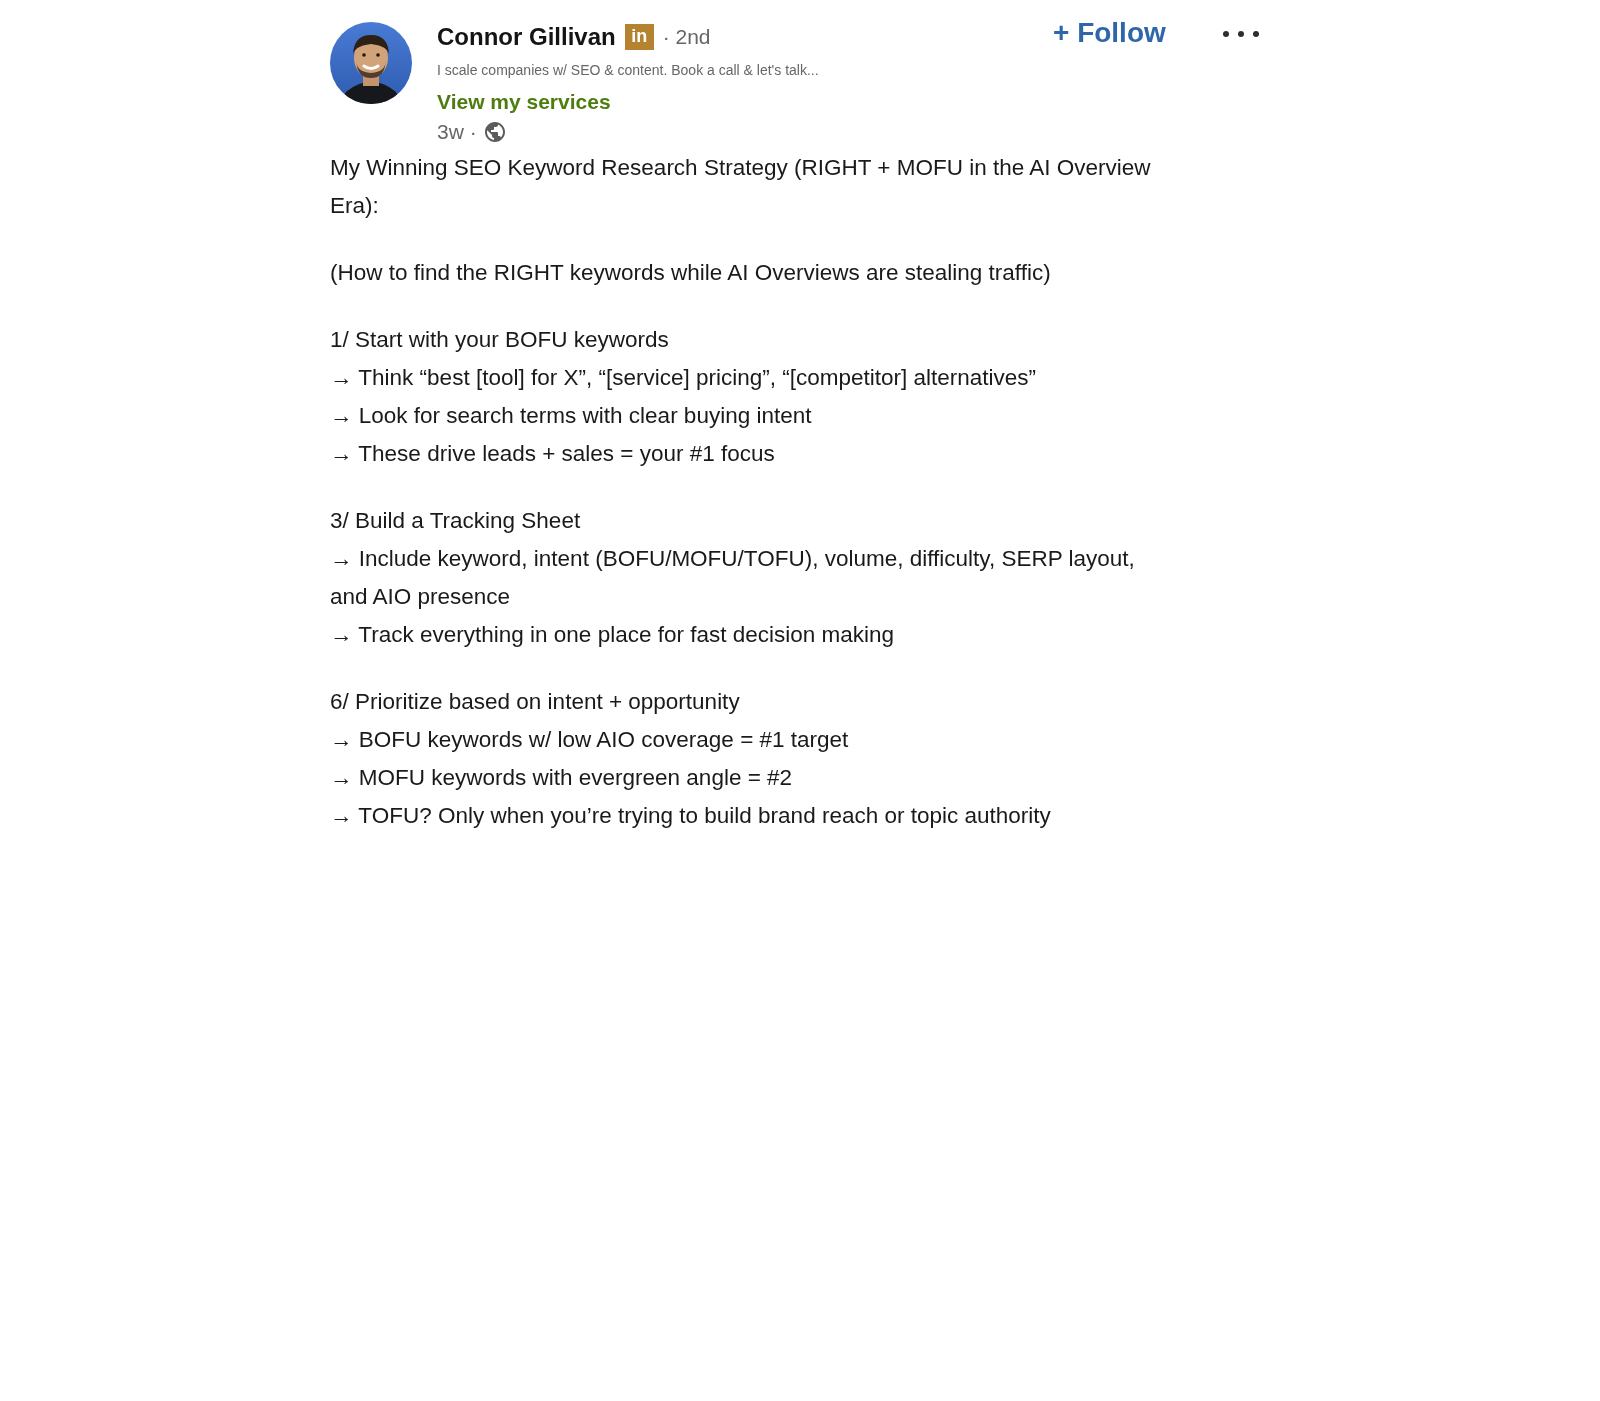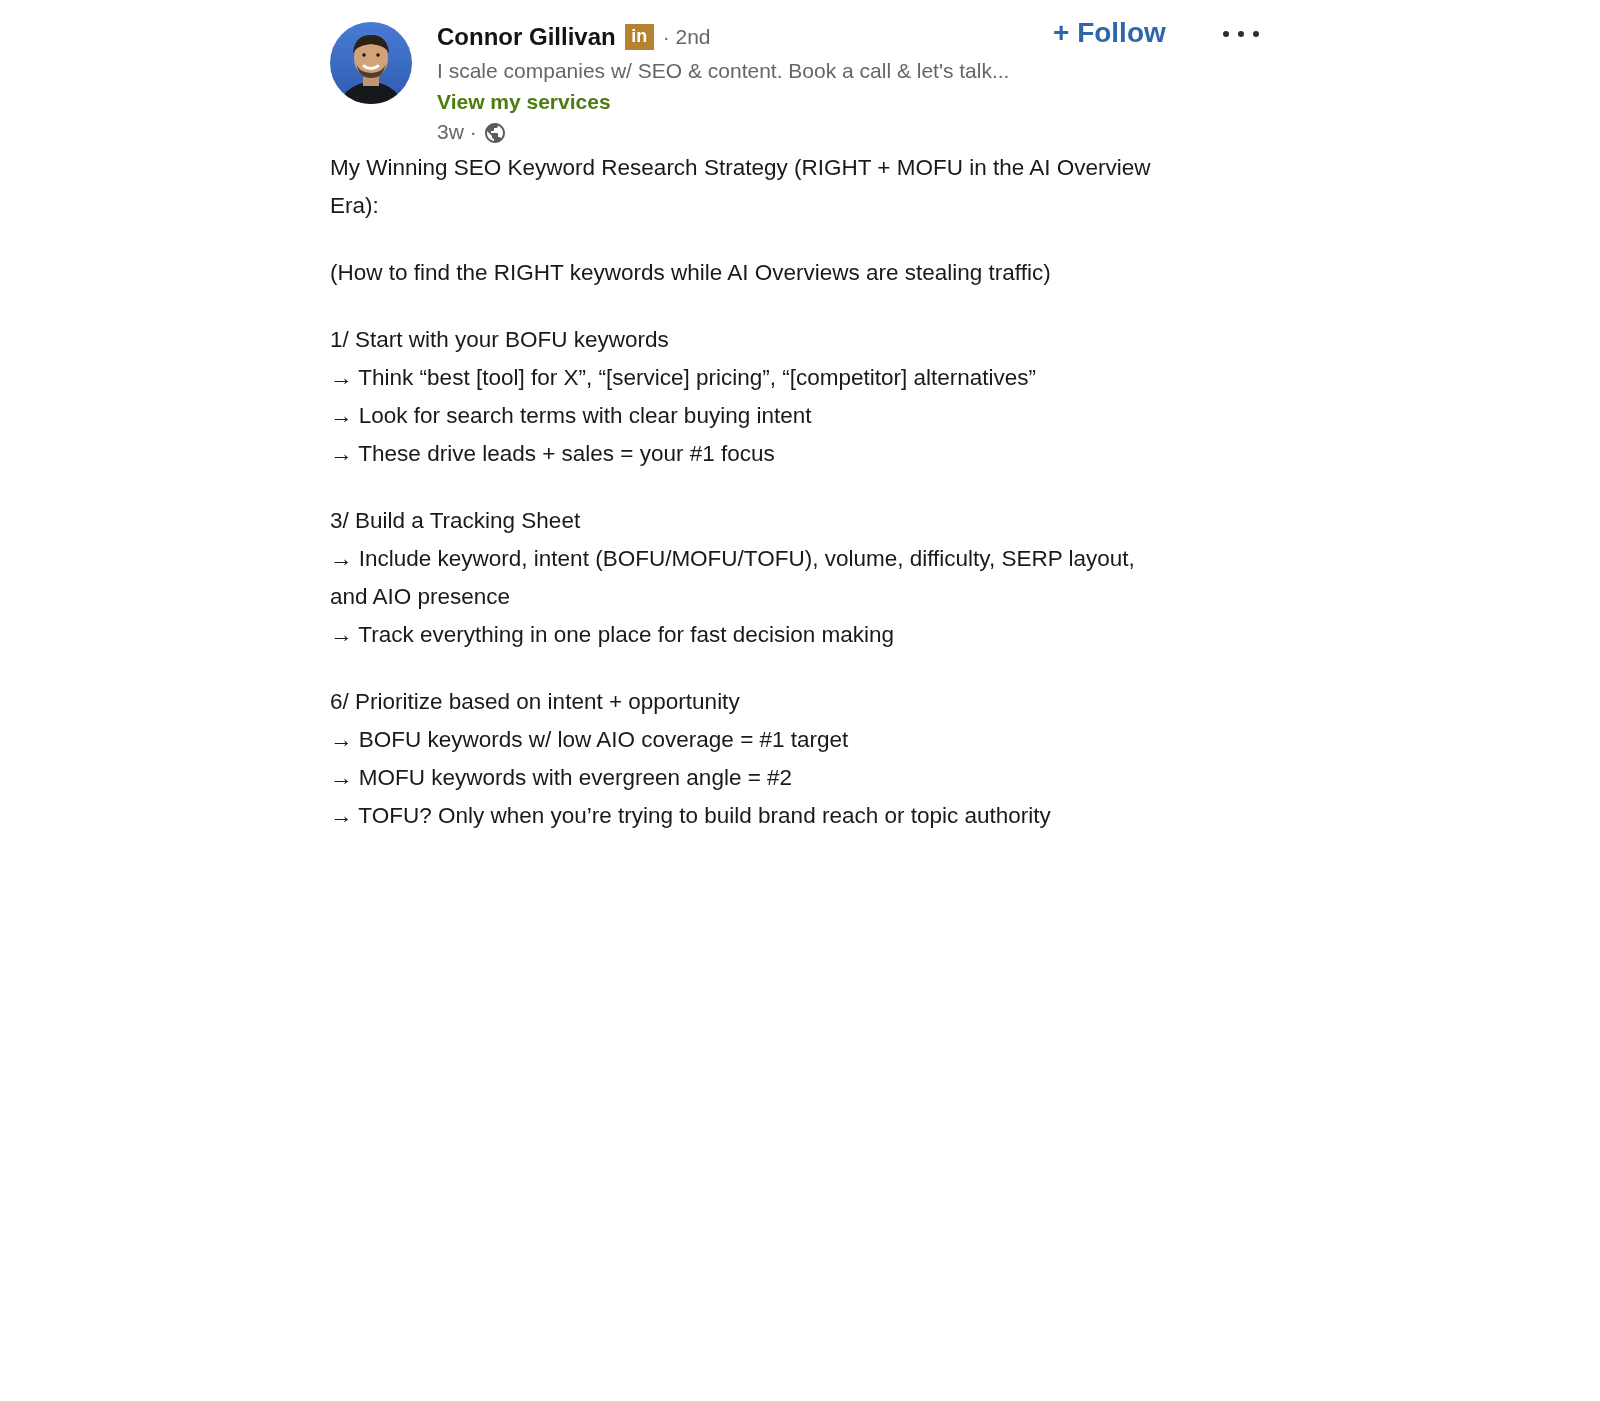--- a/index.html
+++ b/index.html
@@ -20,23 +20,23 @@
   .name-row { display: flex; align-items: center; gap: 9px; }
   .author-name { font-size: 24px; font-weight: bold; color: #141414; line-height: 30px; cursor: pointer; }
   .premium-badge {
     display: inline-flex; align-items: center; justify-content: center;
     width: 29px; height: 26px; border-radius: 0;
     background: #b5832f; color: #ffffff;
     font-size: 18px; font-weight: bold; line-height: 1;
     padding-bottom: 2px;
   }
   .degree { font-size: 21px; color: #666666; font-weight: normal; }
-  .headline { margin-top: 5px; font-size: 21px; color: #666666; line-height: 27px; }
+  .headline { margin-top: 5px; font-size: 14px; color: #666666; line-height: 27px; }
   .services-link { display: inline-block; margin-top: 4px; font-size: 21px; font-weight: bold; color: #4d7c0f; line-height: 27px; text-decoration: none; cursor: pointer; text-align: center; }
-  .meta-row { margin-top: 3px; display: flex; align-items: flex-end; gap: 6px; font-size: 21px; color: #666666; line-height: 27px; }
+  .meta-row { margin-top: 3px; display: flex; align-items: center; gap: 6px; font-size: 21px; color: #666666; line-height: 27px; }
   .globe-icon svg { display: block; width: 24px; height: 24px; }
 
   .follow-button {
     position: absolute; left: 1053px; top: 16px;
     background: none; border: none;
     font-family: inherit; font-size: 28px; font-weight: bold; color: #2f66a9;
     cursor: pointer; line-height: 34px;
   }
   .more-button {
     position: absolute; left: 1213px; top: 20px;

